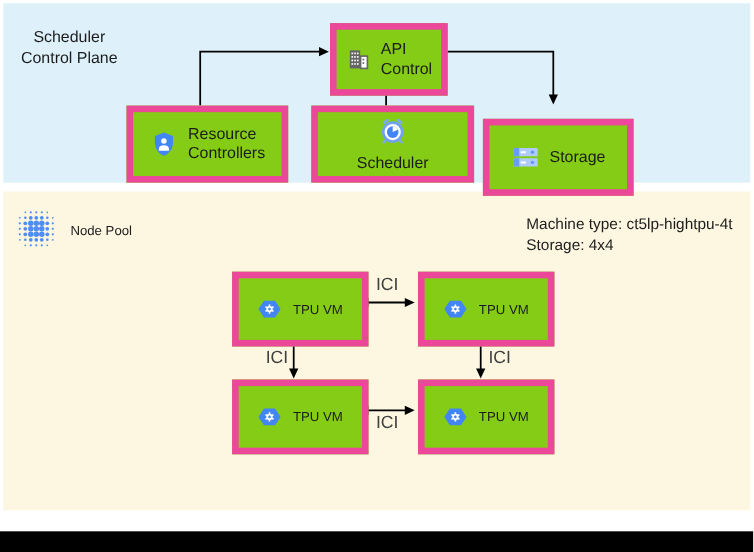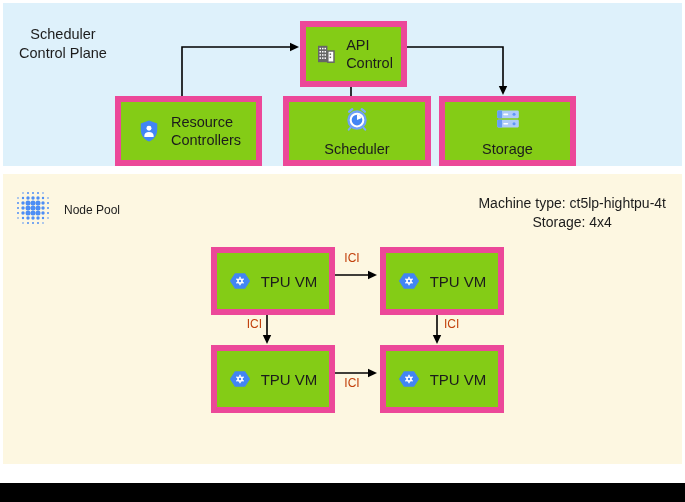--- a/index.html
+++ b/index.html
@@ -11,31 +11,31 @@
   .panel-control-plane{left:3px;top:3px;width:679px;height:163px;background:#def1fb;}
   .panel-node-pool{left:3px;top:174px;width:679px;height:290px;background:#fdf7e1;}
   .cp-title{position:absolute;left:8px;top:25px;width:110px;text-align:center;
     font-size:14.5px;line-height:19px;}
   .dbox{position:absolute;background:#84cc16;border:6px solid #ec4899;
     display:flex;align-items:center;justify-content:center;gap:9px;font-size:14.5px;}
   .two-line{line-height:18px;}
   .box-api{left:300px;top:21px;width:95px;height:54px;gap:8px;}
   .box-rc{left:115px;top:96px;width:135px;height:58px;}
   .box-sched{left:283px;top:96px;width:136px;height:58px;flex-direction:column;}
-  .box-storage{left:439px;top:96px;width:125px;height:58px;flex-direction:column;}
-  .box-tpu{width:112px;height:56px;font-size:15px;gap:10px;}
+  .box-storage{left:439px;top:108px;width:125px;height:58px;}
+  .box-tpu{width:112px;height:56px;font-size:12px;gap:10px;}
   .tpu-tl{left:211px;top:247px;}
   .tpu-tr{left:380px;top:247px;}
   .tpu-bl{left:211px;top:345px;}
   .tpu-br{left:380px;top:345px;}
   .np-icon{position:absolute;left:15px;top:190px;}
   .np-title{position:absolute;left:64px;top:203px;font-size:12px;}
-  .np-meta{position:absolute;right:19px;top:194px;text-align:center;
+  .np-meta{position:absolute;right:19px;top:194px;text-align:left;
     font-size:14px;line-height:18.5px;}
-  .ici{position:absolute;font-size:12px;color:#c2410c;}
+  .ici{position:absolute;font-size:16px;color:#404040;}
   .ici-top{left:338px;top:251px;width:28px;text-align:center;}
   .ici-bottom{left:338px;top:376px;width:28px;text-align:center;}
   .ici-left{left:236px;top:317px;width:26px;text-align:right;}
   .ici-right{left:444px;top:317px;width:26px;text-align:left;}
   .arrow-layer{position:absolute;left:0;top:0;pointer-events:none;}
   .black-bar{position:absolute;left:0;top:483px;width:685px;height:19px;background:#000;}
   .icon{flex:0 0 auto;display:block;}
 </style>
 </head>
 <body>

